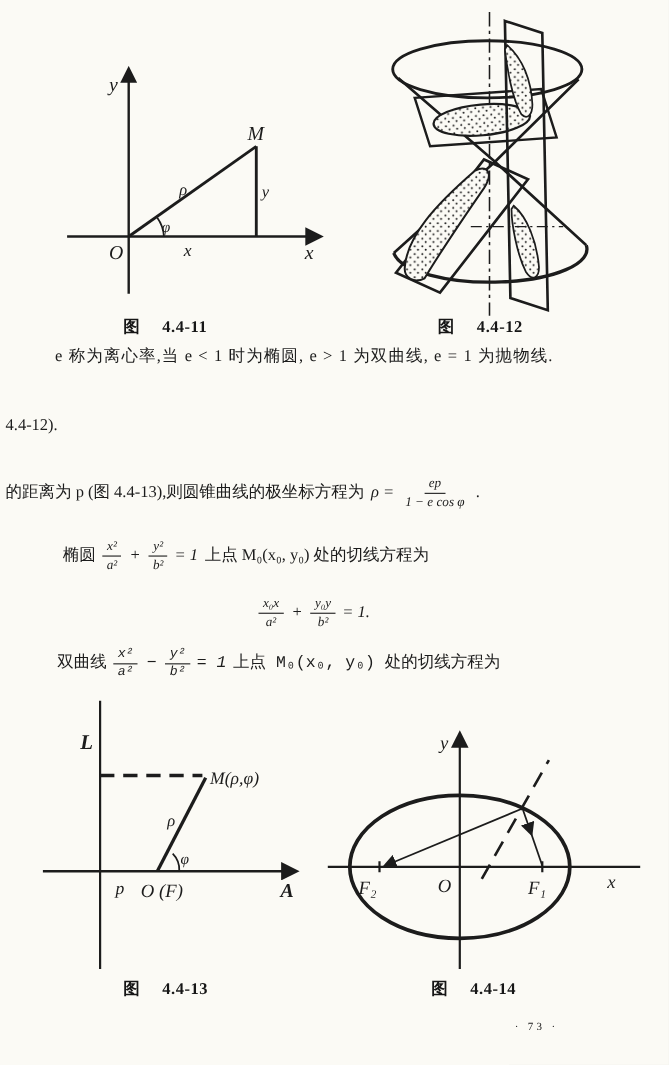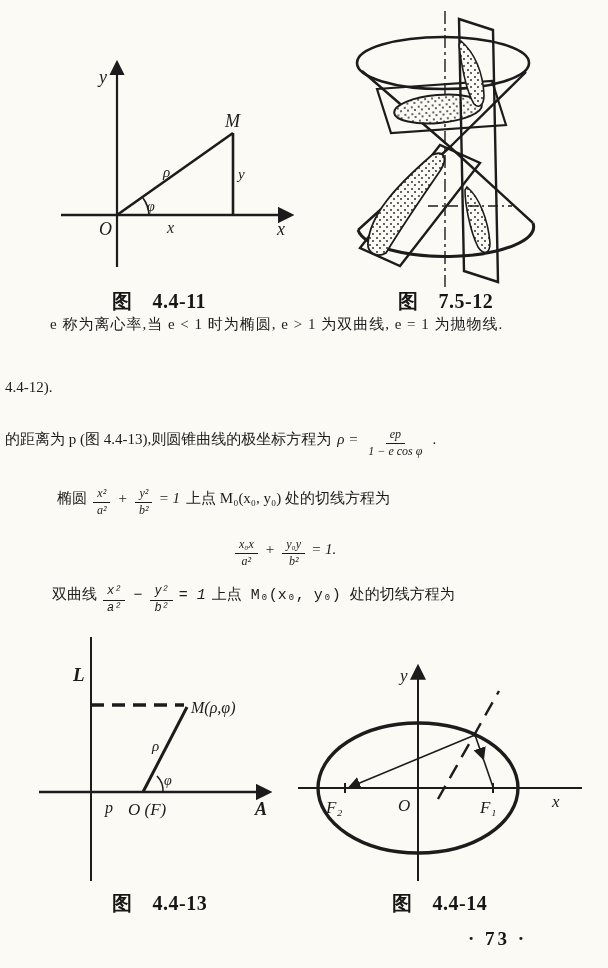--- a/index.html
+++ b/index.html
@@ -3,30 +3,30 @@
 <meta charset="utf-8">
 <style>
   html,body{margin:0;padding:0;}
   body{background:#e8e6e0;font-family:"Liberation Serif", serif;}
   .page{
     position:relative;width:608px;height:968px;background:#fbfaf5;
     color:#1c1c1c;overflow:hidden;margin:0 auto;
   }
   .abs{position:absolute;}
   .txt{font-size:15px;line-height:1.5;white-space:nowrap;color:#1c1c1c;}
-  .mathline{display:flex;gap:6px;white-space:nowrap;}
+  .mathline{display:flex;align-items:center;gap:6px;white-space:nowrap;}
   .frac{display:inline-flex;flex-direction:column;align-items:center;
         vertical-align:middle;font-style:italic;font-size:12px;line-height:1.15;}
   .frac .num{display:block;border-bottom:1.6px solid #1c1c1c;padding:0 4px 1px 4px;}
   .frac .den{display:block;padding:1px 4px 0 4px;}
   .op{font-size:15px;padding:0 2px;}
   .mi{font-style:italic;}
-  .caption{font-size:20px;font-weight:bold;letter-spacing:.5px;color:#161616;}
+  .caption{font-size:15px;font-weight:bold;letter-spacing:.5px;color:#161616;}
   .caption .gap{display:inline-block;width:20px;}
-  .pagenum{font-size:19px;font-weight:bold;letter-spacing:3px;color:#161616;}
+  .pagenum{font-size:10px;font-weight:normal;letter-spacing:3px;color:#161616;}
   svg{display:block;}
   svg text{font-family:"Liberation Serif", serif;fill:#1c1c1c;}
   .lbl-it{font-style:italic;}
 </style>
 </head>
 <body>
 
 <div class="page">
 
   <svg class="abs" style="left:55px;top:55px;" width="250" height="240" viewBox="0 0 250 240">
@@ -78,21 +78,21 @@
     <path d="M119,14 L153,25 L158,277 L124,266 Z" fill="none" stroke="#1c1c1c" stroke-width="2.4"></path>
     <path d="M121,36 C135,48 143,68 144,90 C144,100 139,104 134,99 C126,86 121,58 119,40 Z" fill="url(#stip)" stroke="#1c1c1c" stroke-width="1.6"></path>
     <path d="M127,182 C139,192 148,214 150,238 C150,248 144,251 138,242 C130,226 125,199 125,185 Z" fill="url(#stip)" stroke="#1c1c1c" stroke-width="1.6"></path>
 
     <path d="M20,243 L100,140 L140,158 L60,261 Z" fill="none" stroke="#1c1c1c" stroke-width="2.4"></path>
     <path d="M28,238 C30,210 55,182 92,150 C103,145 109,152 100,166 C80,195 58,228 46,248 C37,253 27,248 28,238 Z" fill="url(#stip)" stroke="#1c1c1c" stroke-width="1.8"></path>
 
     <line x1="88" y1="201" x2="172" y2="201" stroke="#1c1c1c" stroke-width="1.3" stroke-dasharray="10 4 2 4"></line>
   </svg>
   <div class="abs caption" style="left:398px;top:288px;">
-    <span>图</span><span class="gap"></span><span>7.5-12</span>
+    <span>图</span><span class="gap"></span><span>4.4-12</span>
   </div>
 
   <div class="abs txt" style="left:28px;top:313px;letter-spacing:1px;margin-left:22px;">e 称为离心率,当 e &lt; 1 时为椭圆, e &gt; 1 为双曲线, e = 1 为抛物线.</div>
   <div class="abs txt" style="left:5px;top:376px;">4.4-12).</div>
 
   <div class="abs txt mathline" style="left:5px;top:428px;height:40px;">
     <span>的距离为 p (图 4.4-13),则圆锥曲线的极坐标方程为</span>
     <span class="mi">ρ =</span>
     <span class="frac">
       <span class="num">ep</span>

